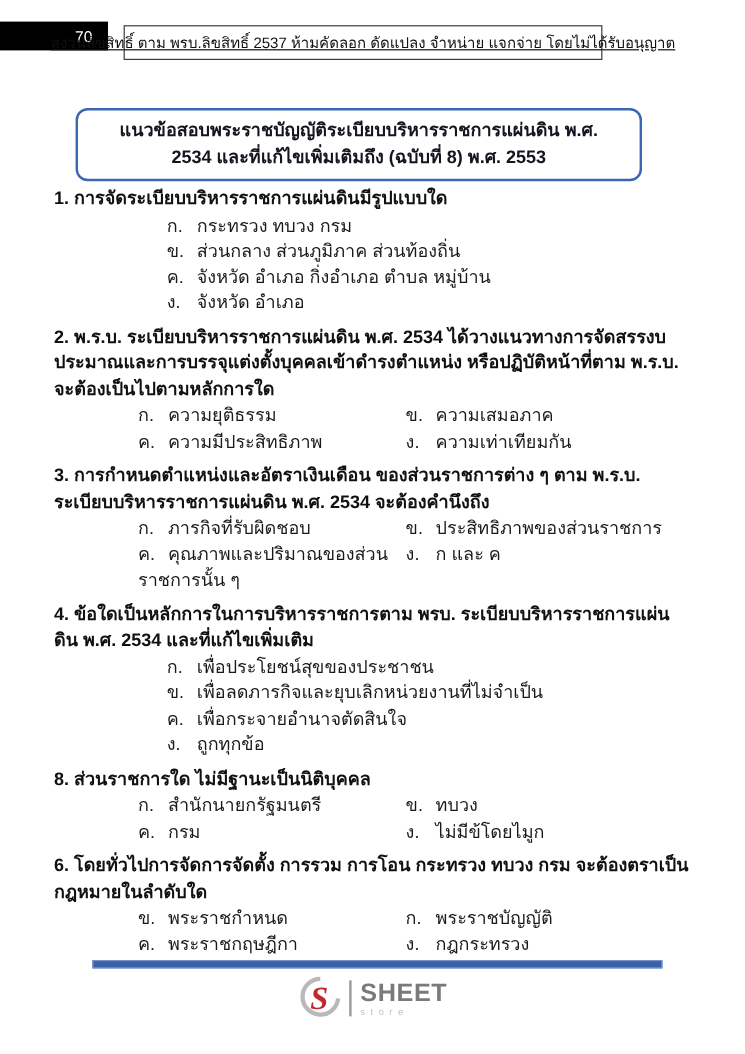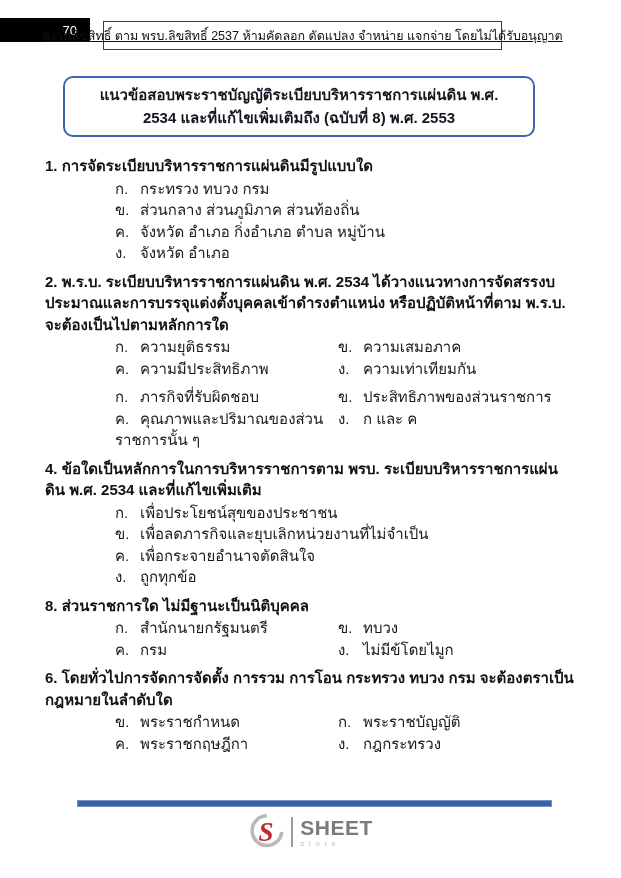--- a/index.html
+++ b/index.html
@@ -32,21 +32,21 @@
     box-sizing: border-box;
     display: flex; align-items: center; justify-content: center;
     font-size: 12.5px;
     color: #111111;
     white-space: nowrap;
     text-decoration: underline;
   }
 
   
   .title-box {
-    position: absolute; top: 76px; left: 63px;
+    position: absolute; top: 90px; left: 63px;
     width: 472px;
     border: 2.5px solid #3a67b1;
     border-radius: 10px;
     box-sizing: border-box;
     padding: 5px 16px 6px 16px;
     text-align: center;
     font-weight: bold;
     font-size: 15px;
     line-height: 23px;
     color: #14161f;
@@ -56,21 +56,21 @@
   
   .main {
     position: absolute; top: 155px; left: 45px;
     width: 532px;
     font-size: 15px;
     line-height: 21.5px;
   }
   .question { margin-bottom: 7px; }
   .q-text { font-weight: bold; color: #111111; }
   .options { margin-top: 1px; padding-left: 70px; }
-  .options.list .option { white-space: nowrap; }
+  .options.list .option { white-space: nowrap; margin-left: 24px; }
   .options.grid {
     display: grid;
     grid-template-columns: 223px 1fr;
   }
   .options .option { overflow: visible; }
   .letter { display: inline-block; min-width: 15px; margin-right: 10px; }
 
   
   .footer { position: absolute; top: 800px; left: 0; width: 621px; }
   .footer-rule {
@@ -126,20 +126,21 @@
       <div class="question">
         <div class="q-text">2. พ.ร.บ. ระเบียบบริหารราชการแผ่นดิน พ.ศ. 2534 ได้วางแนวทางการจัดสรรงบประมาณและการบรรจุแต่งตั้งบุคคลเข้าดำรงตำแหน่ง หรือปฏิบัติหน้าที่ตาม พ.ร.บ. จะต้องเป็นไปตามหลักการใด</div>
         <div class="options grid">
           <div class="option"><span class="letter">ก.</span><span>ความยุติธรรม</span></div>
           <div class="option"><span class="letter">ข.</span><span>ความเสมอภาค</span></div>
           <div class="option"><span class="letter">ค.</span><span>ความมีประสิทธิภาพ</span></div>
           <div class="option"><span class="letter">ง.</span><span>ความเท่าเทียมกัน</span></div>
         </div>
       </div>
       <div class="question">
+        <div class="q-text">3. การกำหนดตำแหน่งและอัตราเงินเดือน ของส่วนราชการต่าง ๆ ตาม พ.ร.บ. ระเบียบบริหารราชการแผ่นดิน พ.ศ. 2534 จะต้องคำนึงถึง</div>
         <div class="options grid">
           <div class="option"><span class="letter">ก.</span><span>ภารกิจที่รับผิดชอบ</span></div>
           <div class="option"><span class="letter">ข.</span><span>ประสิทธิภาพของส่วนราชการ</span></div>
           <div class="option"><span class="letter">ค.</span><span>คุณภาพและปริมาณของส่วนราชการนั้น ๆ</span></div>
           <div class="option"><span class="letter">ง.</span><span>ก และ ค</span></div>
         </div>
       </div>
       <div class="question">
         <div class="q-text">4. ข้อใดเป็นหลักการในการบริหารราชการตาม พรบ. ระเบียบบริหารราชการแผ่นดิน พ.ศ. 2534 และที่แก้ไขเพิ่มเติม</div>
         <div class="options list">

